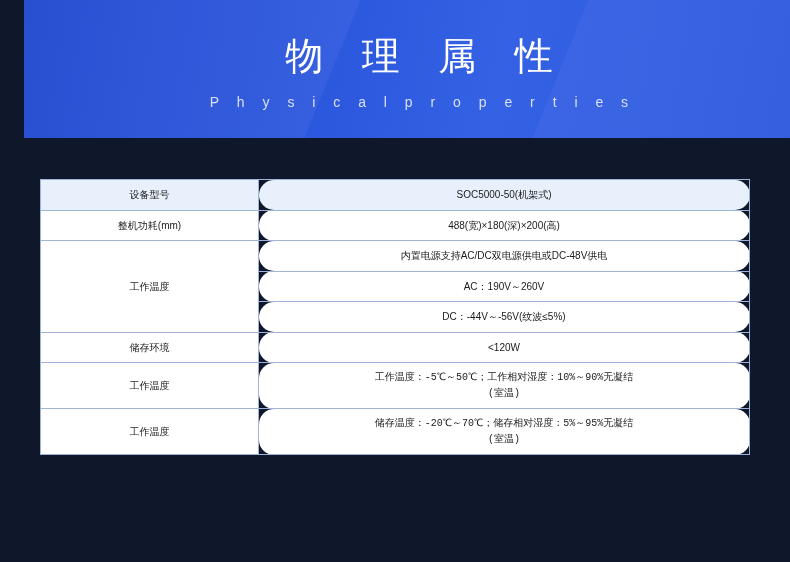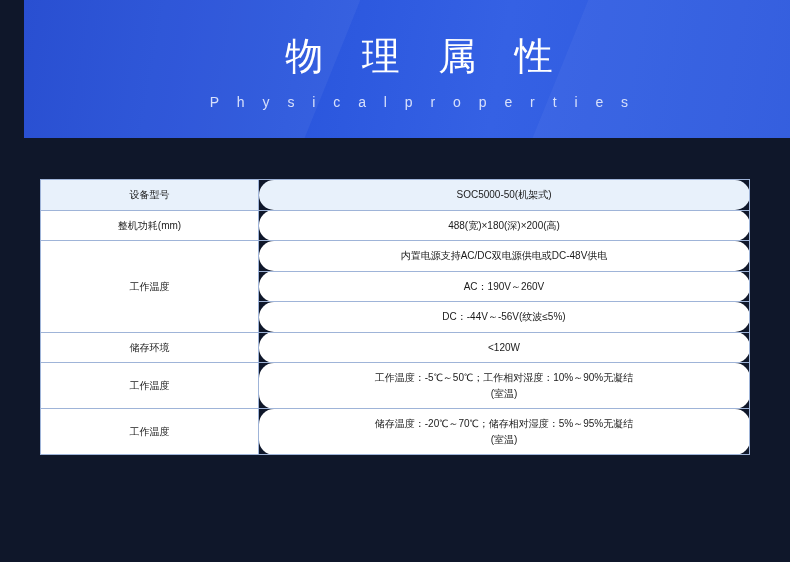--- a/index.html
+++ b/index.html
@@ -100,21 +100,21 @@
     width: 205px;
     background: #ffffff;
   }
   table.spec tr.head td {
     background: #e8f1fb;
   }
   table.spec td.value {
     background: #ffffff;
     border-radius: 15px;
   }
-  .val-line { display: block; }
+  .val-line { display: block; font-family: Liberation Mono, monospace; }
 </style>
 </head>
 <body>
 
 <div class="page">
 
   <div class="banner">
     <div class="banner-inner">
       <div class="banner-title">物 理 属 性</div>
       <div class="banner-sub">P h y s i c a l   p r o p e r t i e s</div>

